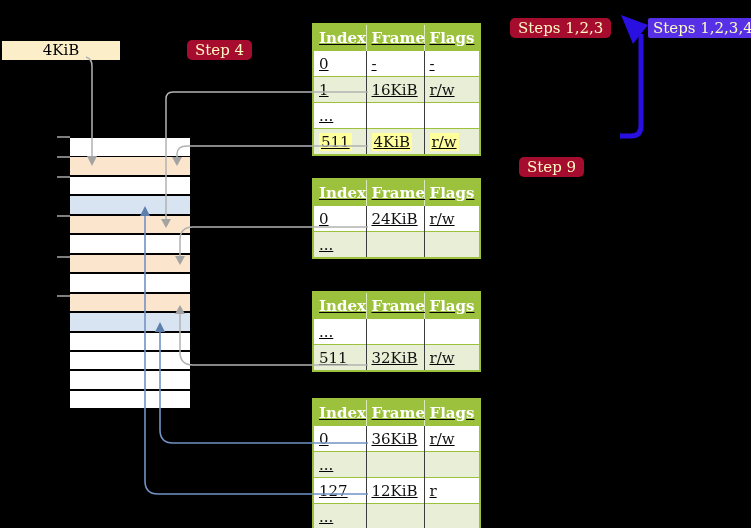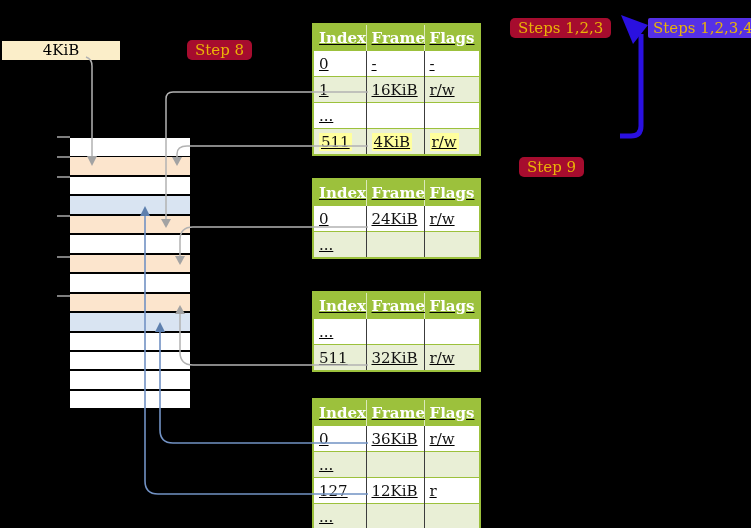--- a/index.html
+++ b/index.html
@@ -2,21 +2,21 @@
 <html><head>
 <meta charset="utf-8">
 <style>
   html,body { margin:0; padding:0; }
   body { width:751px; height:528px; background:#000; font-family:"DejaVu Serif","Liberation Serif",serif; }
   #stage { position:relative; width:751px; height:528px; background:#000; overflow:hidden; }
 
   
   .memlabel { position:absolute; left:2px; top:41px; width:118px; height:19px;
               background:#fbeec9; color:#000; font-size:15px; line-height:19px; text-align:center; }
-  .badge { position:absolute; color:#eab308; font-size:15px; line-height:18px; padding:1px 8px; white-space:nowrap; }
+  .badge { position:absolute; color:#fef9c3; font-size:15px; line-height:18px; padding:1px 8px; white-space:nowrap; }
   .badge.red { background:#a60c2e; border-radius:5px; }
   .badge.violet { background:#5530e6; border-radius:2px; padding:1px 5px; }
   .badge.step0  { left:187px; top:40px; }
   .badge.s123   { left:510px; top:18px; }
   .badge.s1234  { left:648px; top:18px; }
   .badge.step4  { left:519px; top:157px; }
 
   
   #memcol { position:absolute; left:70px; top:138px; width:120px; height:272px; }
   .mrow { position:absolute; left:0; width:120px; height:17.6px; background:#fff; }
@@ -40,21 +40,21 @@
   
   #overlay { position:absolute; left:0; top:0; z-index:10; pointer-events:none; }
 </style>
 </head>
 <body>
 
 <div id="stage" style="background: rgb(0, 0, 0);">
 
   <div class="memlabel">4KiB</div>
 
-  <div class="badge red step0">Step 8</div>
+  <div class="badge red step0">Step 4</div>
   <div class="badge red s123">Steps 1,2,3</div>
   <div class="badge violet s1234">Steps 1,2,3,4</div>
   <div class="badge red step4">Step 9</div>
 
   <div class="tick" style="top:136px"></div>
   <div class="tick" style="top:156px"></div>
   <div class="tick" style="top:176px"></div>
   <div class="tick" style="top:215px"></div>
   <div class="tick" style="top:256px"></div>
   <div class="tick" style="top:295px"></div>

